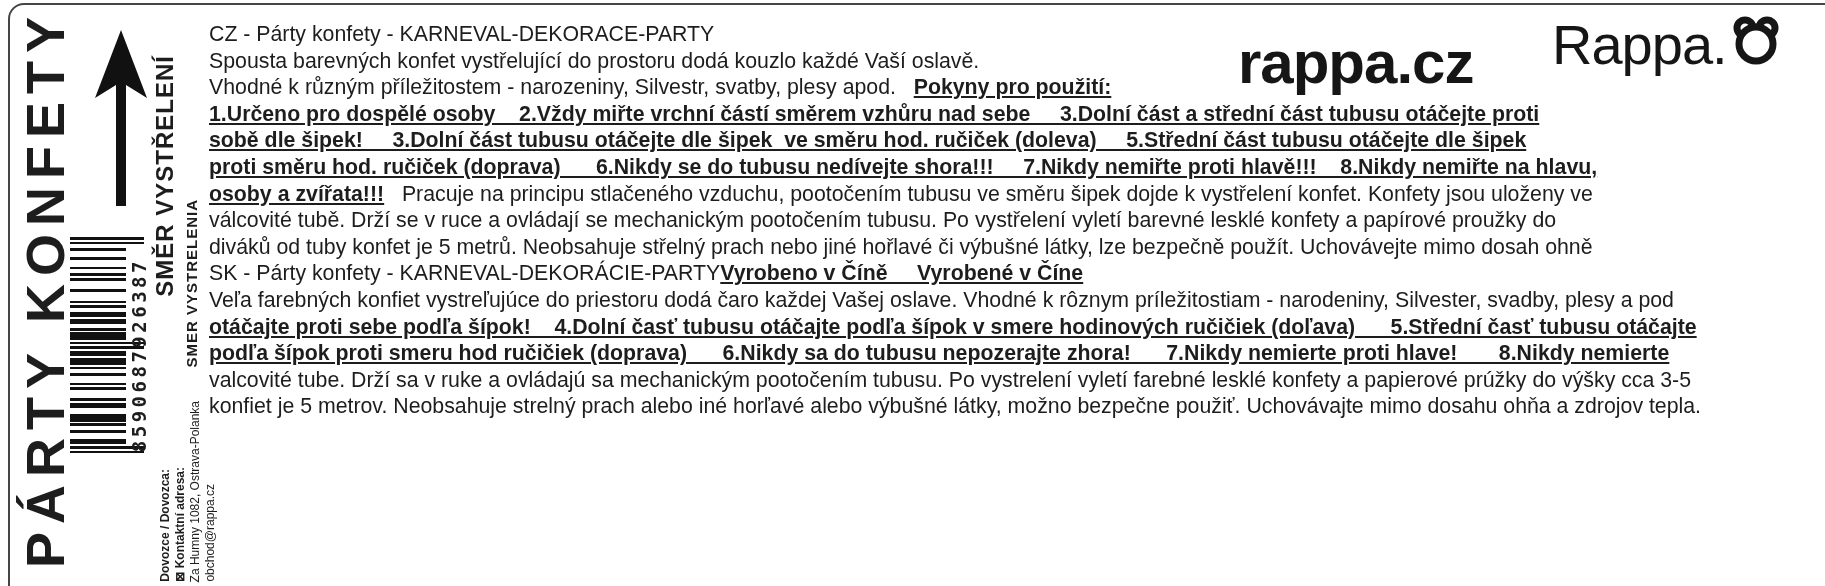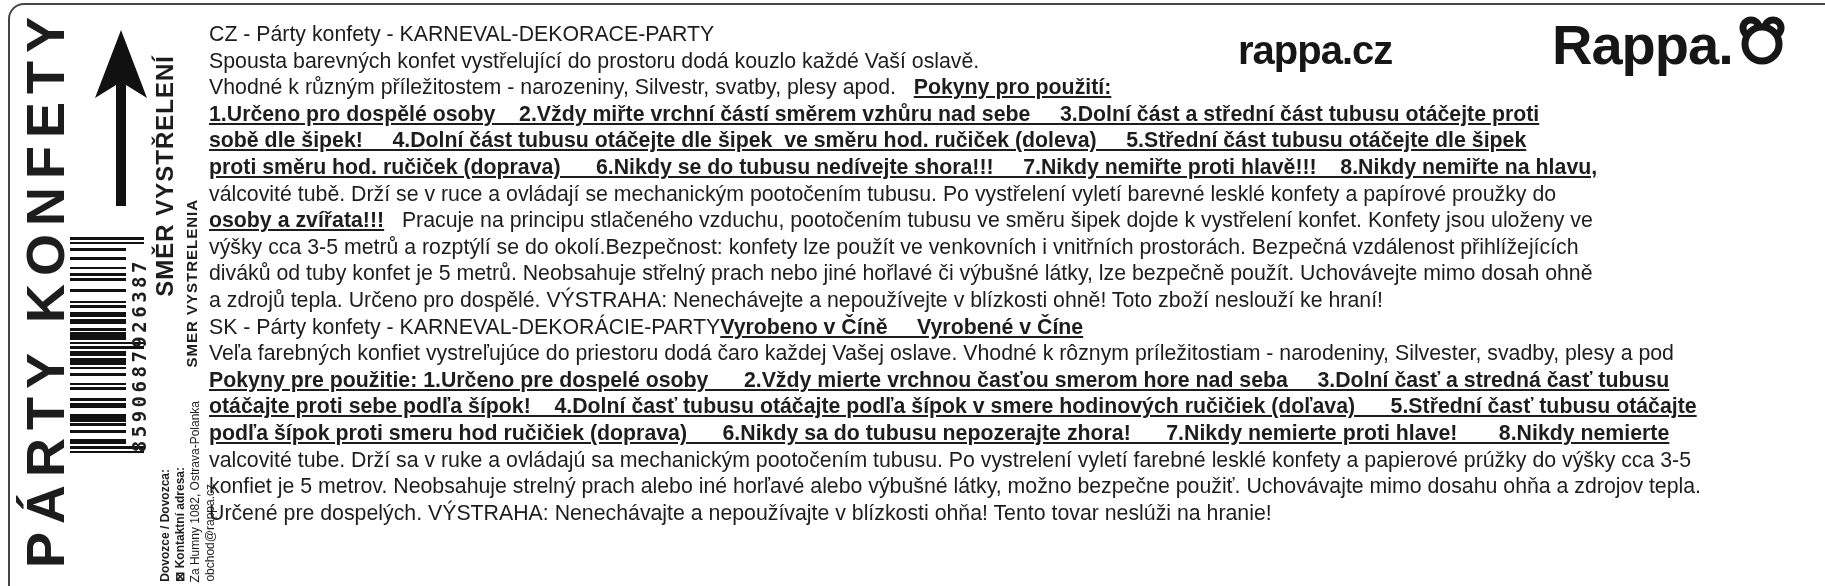--- a/index.html
+++ b/index.html
@@ -22,22 +22,22 @@
   .bc-digits{position:absolute;left:128px;bottom:134px;font-family:"DejaVu Sans Mono",monospace;font-weight:bold;font-size:19px;letter-spacing:3.5px;line-height:23px;}
   .arrow{position:absolute;left:90px;top:30px;}
   .barcode{position:absolute;left:70px;top:237px;width:76px;height:216px;}
   .barcode .bar{position:absolute;left:0;background:#111;}
   .importer{position:absolute;left:159px;bottom:4px;display:flex;align-items:flex-end;gap:2px;}
   .imp{writing-mode:vertical-rl;transform:rotate(180deg);font-size:12px;line-height:13px;white-space:pre;}
   .imp.b{font-weight:bold;}
   .body-text{position:absolute;left:209px;top:21px;}
   .line{height:26.6px;line-height:26.6px;font-size:21.3px;white-space:pre;}
   .line .b{font-weight:bold;text-decoration:underline;}
-  .site-logo{position:absolute;left:1238px;top:28px;font-size:40px;font-weight:bold;letter-spacing:-1px;color:#161616;}
-  .brand-logo{position:absolute;left:1552px;top:12px;display:flex;align-items:center;font-size:56px;font-weight:bold;letter-spacing:-1px;color:#161616;}
+  .site-logo{position:absolute;left:1238px;top:28px;font-size:60px;font-weight:bold;letter-spacing:-1px;color:#161616;}
+  .brand-logo{position:absolute;left:1552px;top:12px;display:flex;align-items:center;font-size:56px;font-weight:normal;letter-spacing:-1px;color:#161616;}
   .bear{margin-left:3px;margin-top:-8px;}
 </style>
 </head>
 <body>
 
 <div>
   <div class="label-border"></div>
 
   <span class="vtext party-title">PÁRTY KONFETY</span>
 
@@ -98,35 +98,31 @@
       <span class="imp b"><span>⊠ </span>Kontaktní adresa:</span>
       <span class="imp">Za Humny 1082, Ostrava-Polanka</span>
       <span class="imp">obchod@rappa.cz</span>
     </div>
 
   <div class="body-text" id="bodytext">
       <div class="line"><span>CZ - Párty konfety - KARNEVAL-DEKORACE-PARTY</span></div>
       <div class="line"><span>Spousta barevných konfet vystřelující do prostoru dodá kouzlo každé Vaší oslavě.</span></div>
       <div class="line"><span>Vhodné k různým příležitostem - narozeniny, Silvestr, svatby, plesy apod.   </span><span class="b">Pokyny pro použití:</span></div>
       <div class="line"><span class="b">1.Určeno pro dospělé osoby    2.Vždy miřte vrchní částí směrem vzhůru nad sebe     3.Dolní část a střední část tubusu otáčejte proti</span></div>
-      <div class="line"><span class="b">sobě dle šipek!     4.Dolní část tubusu otáčejte dle šipek  ve směru hod. ručiček (doleva)     5.Střední část tubusu otáčejte dle šipek</span></div>
+      <div class="line"><span class="b">sobě dle šipek!     3.Dolní část tubusu otáčejte dle šipek  ve směru hod. ručiček (doleva)     5.Střední část tubusu otáčejte dle šipek</span></div>
       <div class="line"><span class="b">proti směru hod. ručiček (doprava)      6.Nikdy se do tubusu nedívejte shora!!!     7.Nikdy nemiřte proti hlavě!!!    8.Nikdy nemiřte na hlavu,</span></div>
+      <div class="line"><span class="b">osoby a zvířata!!!</span><span>   Pracuje na principu stlačeného vzduchu, pootočením tubusu ve směru šipek dojde k vystřelení konfet. Konfety jsou uloženy ve</span></div>
       <div class="line"><span>válcovité tubě. Drží se v ruce a ovládají se mechanickým pootočením tubusu. Po vystřelení vyletí barevné lesklé konfety a papírové proužky do</span></div>
-      <div class="line"><span class="b">osoby a zvířata!!!</span><span>   Pracuje na principu stlačeného vzduchu, pootočením tubusu ve směru šipek dojde k vystřelení konfet. Konfety jsou uloženy ve</span></div>
-      <div class="line"><span>výšky cca 3-5 metrů a rozptýlí se do okolí.Bezpečnost: konfety lze použít ve venkovních i vnitřních prostorách. Bezpečná vzdálenost přihlížejících</span></div>
       <div class="line"><span>diváků od tuby konfet je 5 metrů. Neobsahuje střelný prach nebo jiné hořlavé či výbušné látky, lze bezpečně použít. Uchovávejte mimo dosah ohně</span></div>
-      <div class="line"><span>a zdrojů tepla. Určeno pro dospělé. VÝSTRAHA: Nenechávejte a nepoužívejte v blízkosti ohně! Toto zboží neslouží ke hraní!</span></div>
       <div class="line"><span>SK - Párty konfety - KARNEVAL-DEKORÁCIE-PARTY</span><span class="b">Vyrobeno v Číně     Vyrobené v Číne</span></div>
       <div class="line"><span>Veľa farebných konfiet vystreľujúce do priestoru dodá čaro každej Vašej oslave. Vhodné k rôznym príležitostiam - narodeniny, Silvester, svadby, plesy a pod</span></div>
-      <div class="line"><span class="b">Pokyny pre použitie: 1.Určeno pre dospelé osoby      2.Vždy mierte vrchnou časťou smerom hore nad seba     3.Dolní časť a stredná časť tubusu</span></div>
       <div class="line"><span class="b">otáčajte proti sebe podľa šípok!    4.Dolní časť tubusu otáčajte podľa šípok v smere hodinových ručičiek (doľava)      5.Střední časť tubusu otáčajte</span></div>
       <div class="line"><span class="b">podľa šípok proti smeru hod ručičiek (doprava)      6.Nikdy sa do tubusu nepozerajte zhora!      7.Nikdy nemierte proti hlave!       8.Nikdy nemierte</span></div>
       <div class="line"><span>valcovité tube. Drží sa v ruke a ovládajú sa mechanickým pootočením tubusu. Po vystrelení vyletí farebné lesklé konfety a papierové prúžky do výšky cca 3-5</span></div>
       <div class="line"><span>konfiet je 5 metrov. Neobsahuje strelný prach alebo iné horľavé alebo výbušné látky, možno bezpečne použiť. Uchovávajte mimo dosahu ohňa a zdrojov tepla.</span></div>
-      <div class="line"><span>Určené pre dospelých. VÝSTRAHA: Nenechávajte a nepoužívajte v blízkosti ohňa! Tento tovar neslúži na hranie!</span></div>
     </div>
 
   <div class="site-logo">rappa.cz</div>
 
   <div class="brand-logo">
     <span>Rappa.</span>
     <svg class="bear" width="52" height="50" viewBox="0 0 52 50">
       <circle cx="15" cy="12" r="8" fill="none" stroke="#161616" stroke-width="7"></circle>
       <circle cx="37" cy="12" r="8" fill="none" stroke="#161616" stroke-width="7"></circle>
       <circle cx="26" cy="28" r="17" fill="#ffffff" stroke="#161616" stroke-width="7"></circle>

